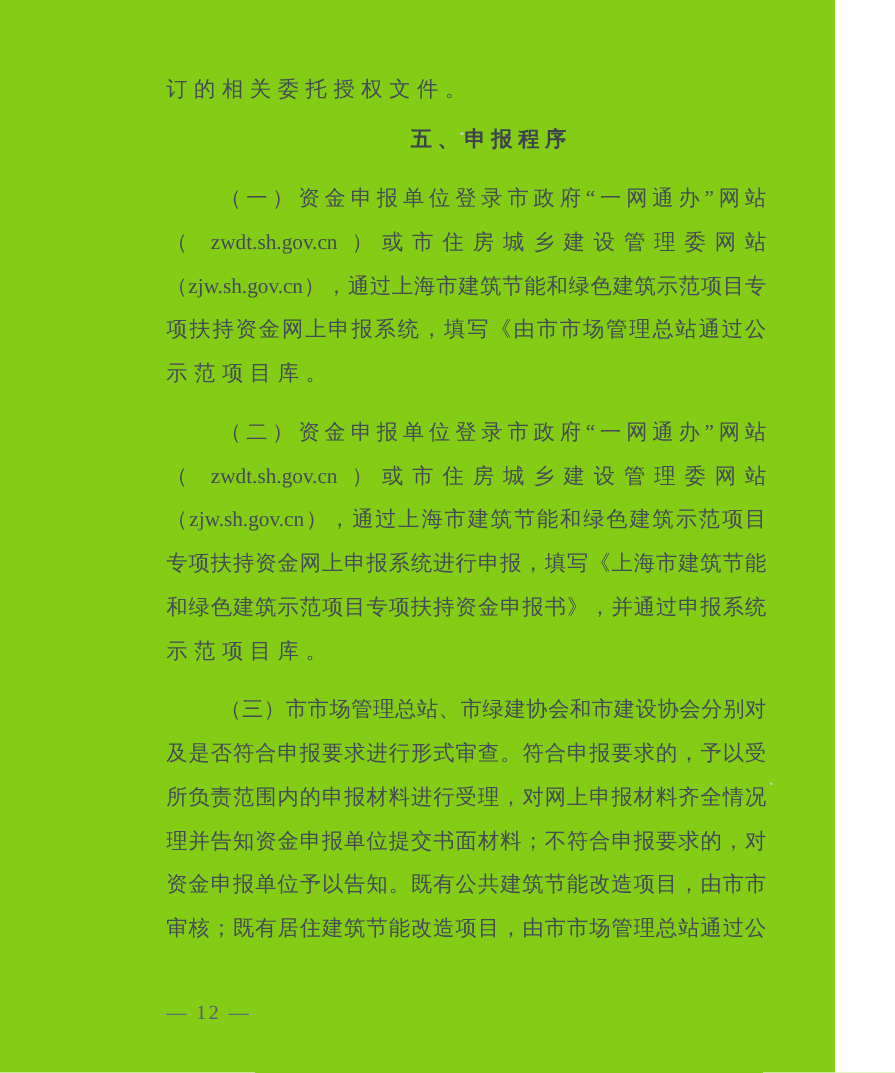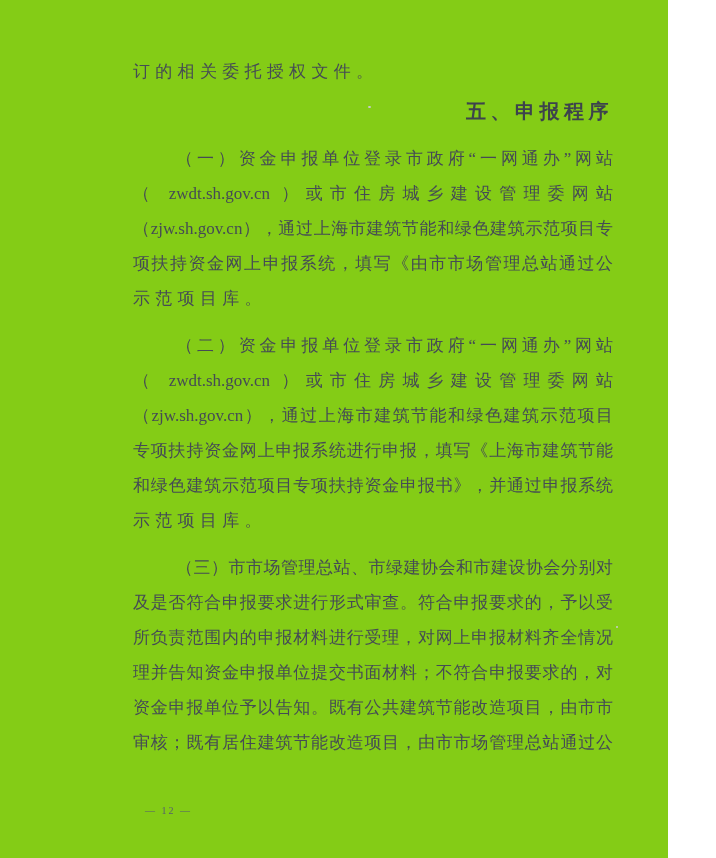--- a/index.html
+++ b/index.html
@@ -46,33 +46,33 @@
   
   .indent { padding-left: 43px; margin-top: 12px; }
 
   .heading {
     margin: 5px 0;
     padding-left: 40px;
     height: 35px;
     line-height: 35px;
     font-family: "Liberation Sans", "DejaVu Sans", sans-serif;
     font-weight: bold;
-    font-size: 20px;
+    font-size: 17px;
     letter-spacing: 4.5px;
     color: #3d434d;
-    text-align: right;
+    text-align: center;
   }
 
   .page-number {
     position: absolute;
-    left: 145px;
+    left: 133px;
     top: 793px;
     height: 35px;
     line-height: 35px;
-    font-size: 10px;
+    font-size: 16px;
     letter-spacing: 2px;
     color: #57606e;
   }
 
   
   .speck { position: absolute; background: #c9ccd2; border-radius: 50%; }
   .speck-1 { left: 368px; top: 106px; width: 3px; height: 2px; }
   .speck-2 { left: 616px; top: 626px; width: 2px; height: 2px; }
 </style>
 </head>

